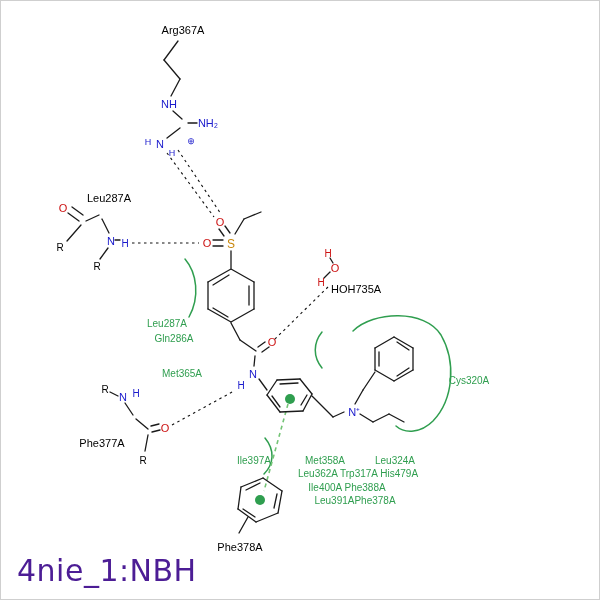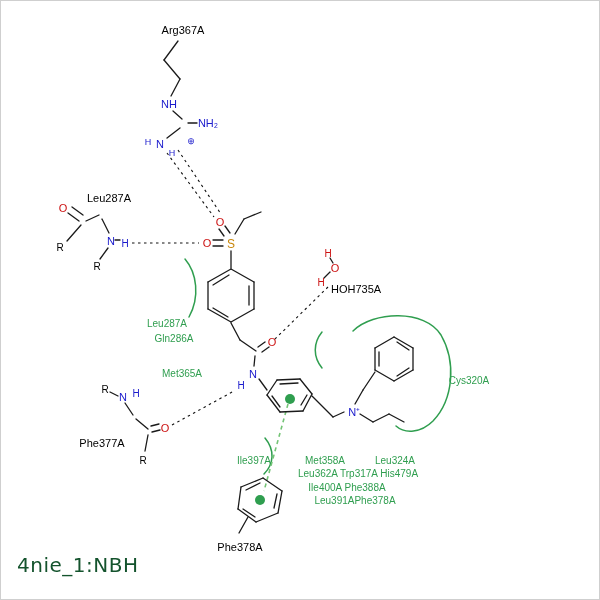--- a/index.html
+++ b/index.html
@@ -7,21 +7,21 @@
     position:relative;
     width:598px;height:598px;
     border:1px solid #cfcfcf;
     background:#ffffff;
     font-family:"Liberation Sans", sans-serif;
     overflow:hidden;
   }
   #mol{position:absolute;left:0;top:0;}
   #title{
     position:absolute;left:16px;top:552px;
-    font-size:20px;color:#14532d;
+    font-size:30px;color:#4c1d95;
     font-family:"DejaVu Sans", sans-serif;
     letter-spacing:0.5px;
   }
   text{font-family:"Liberation Sans", sans-serif;}
 </style>
 </head>
 <body>
 
 <div id="canvas">
   <svg id="mol" width="598" height="598" viewBox="0 0 598 598">

